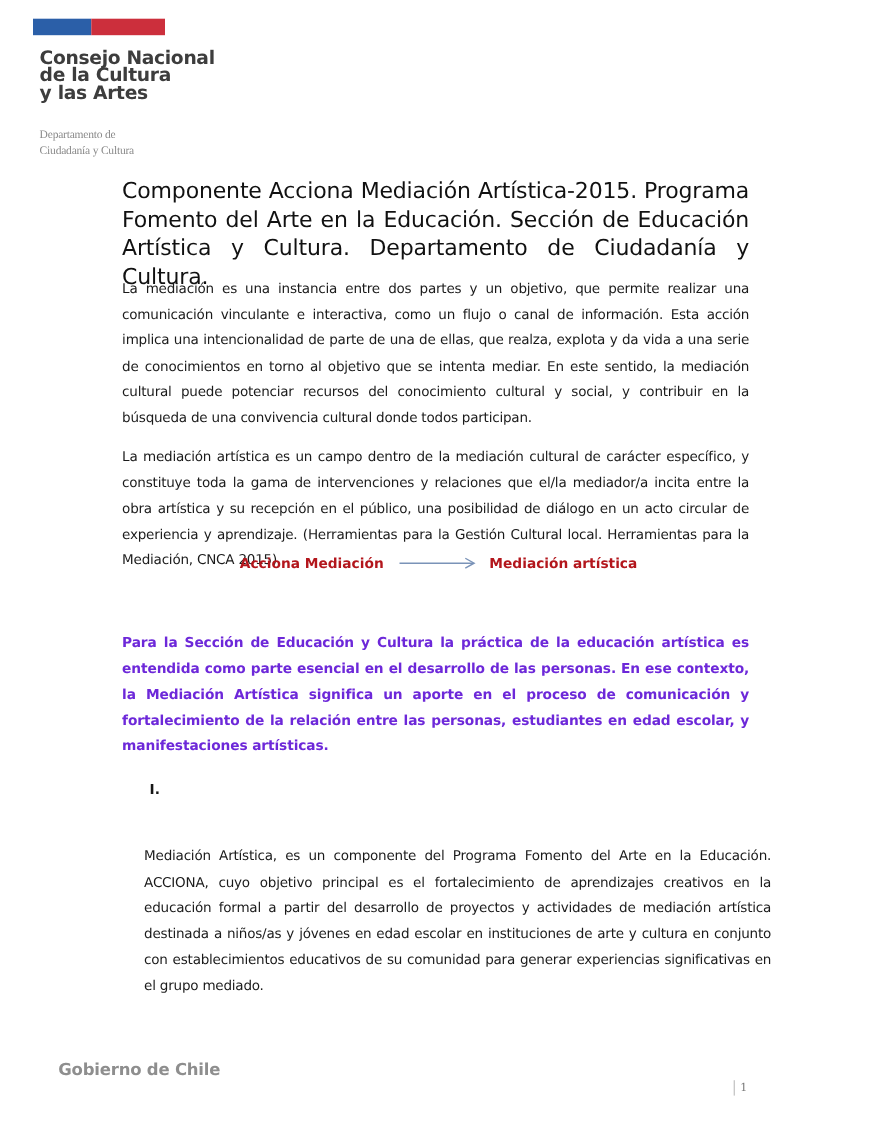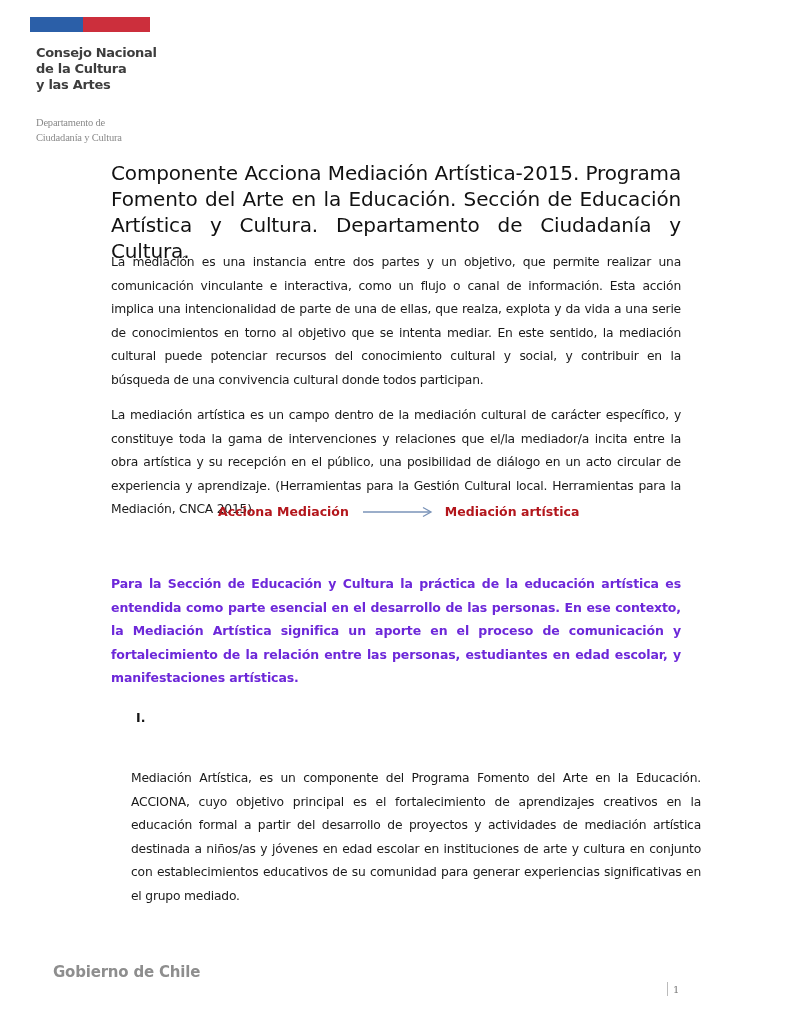--- a/index.html
+++ b/index.html
@@ -2,21 +2,21 @@
 <html><head>
 <meta charset="utf-8">
 <style>
   html, body { margin: 0; padding: 0; background: #ffffff; }
   body { width: 791px; height: 1024px; position: relative; overflow: hidden; font-family: "DejaVu Sans", sans-serif; color: #1a1a1a; }
 
   .flag-bar { position: absolute; left: 30px; top: 17px; width: 120px; height: 15px; display: flex; }
   .flag-blue { width: 53px; height: 100%; background: #2b5fa8; }
   .flag-red { flex: 1; height: 100%; background: #cc2f3c; }
 
-  .org-name { position: absolute; left: 36px; top: 45px; font-family: "DejaVu Sans", sans-serif; font-size: 13px; line-height: 16px; color: #3d3d3d; font-weight: 600; letter-spacing: -0.3px; }
+  .org-name { position: absolute; left: 36px; top: 45px; font-family: "DejaVu Sans", sans-serif; font-size: 17px; line-height: 16px; color: #3d3d3d; font-weight: 600; letter-spacing: -0.3px; }
   .dept-name { position: absolute; left: 36px; top: 115px; font-family: Liberation Serif, serif; font-size: 10.5px; line-height: 15px; color: #8a8a8a; letter-spacing: -0.2px; }
 
   .content { position: absolute; left: 111px; width: 570px; }
   .title { top: 160px; font-family: "DejaVu Sans", sans-serif; font-size: 20px; font-weight: normal; line-height: 26px; text-align: justify; color: #111; margin: 0; letter-spacing: -0.15px; }
 
   .para { font-family: "DejaVu Sans", sans-serif; font-size: 12.3px; line-height: 23.5px; text-align: justify; color: #1a1a1a; margin: 0; letter-spacing: -0.2px; }
   .p1 { top: 251px; }
   .p2 { top: 404px; }
 
   .flow-row { position: absolute; top: 504px; left: 218px; display: flex; align-items: center; font-family: "DejaVu Sans", sans-serif; font-size: 12.5px; font-weight: bold; color: #b3161c; text-align: center; }

